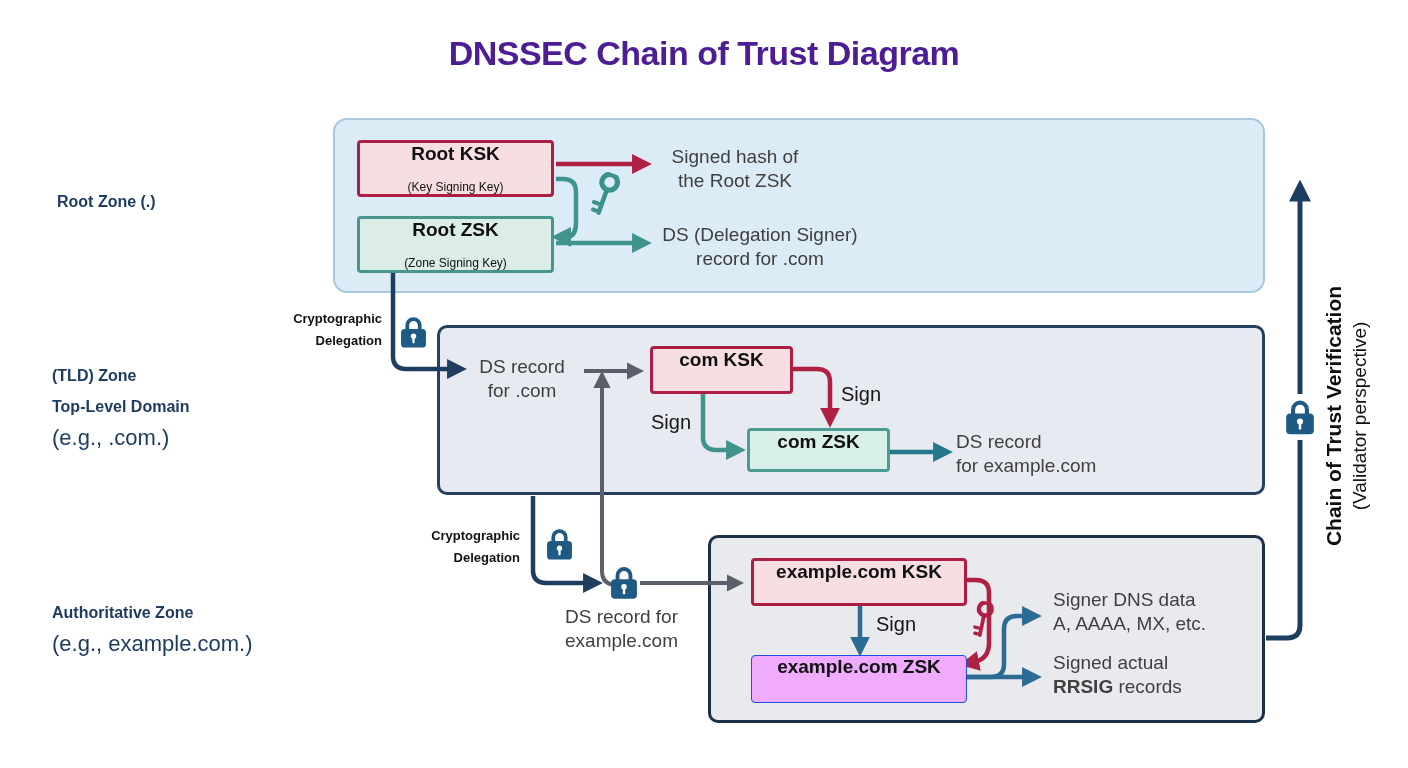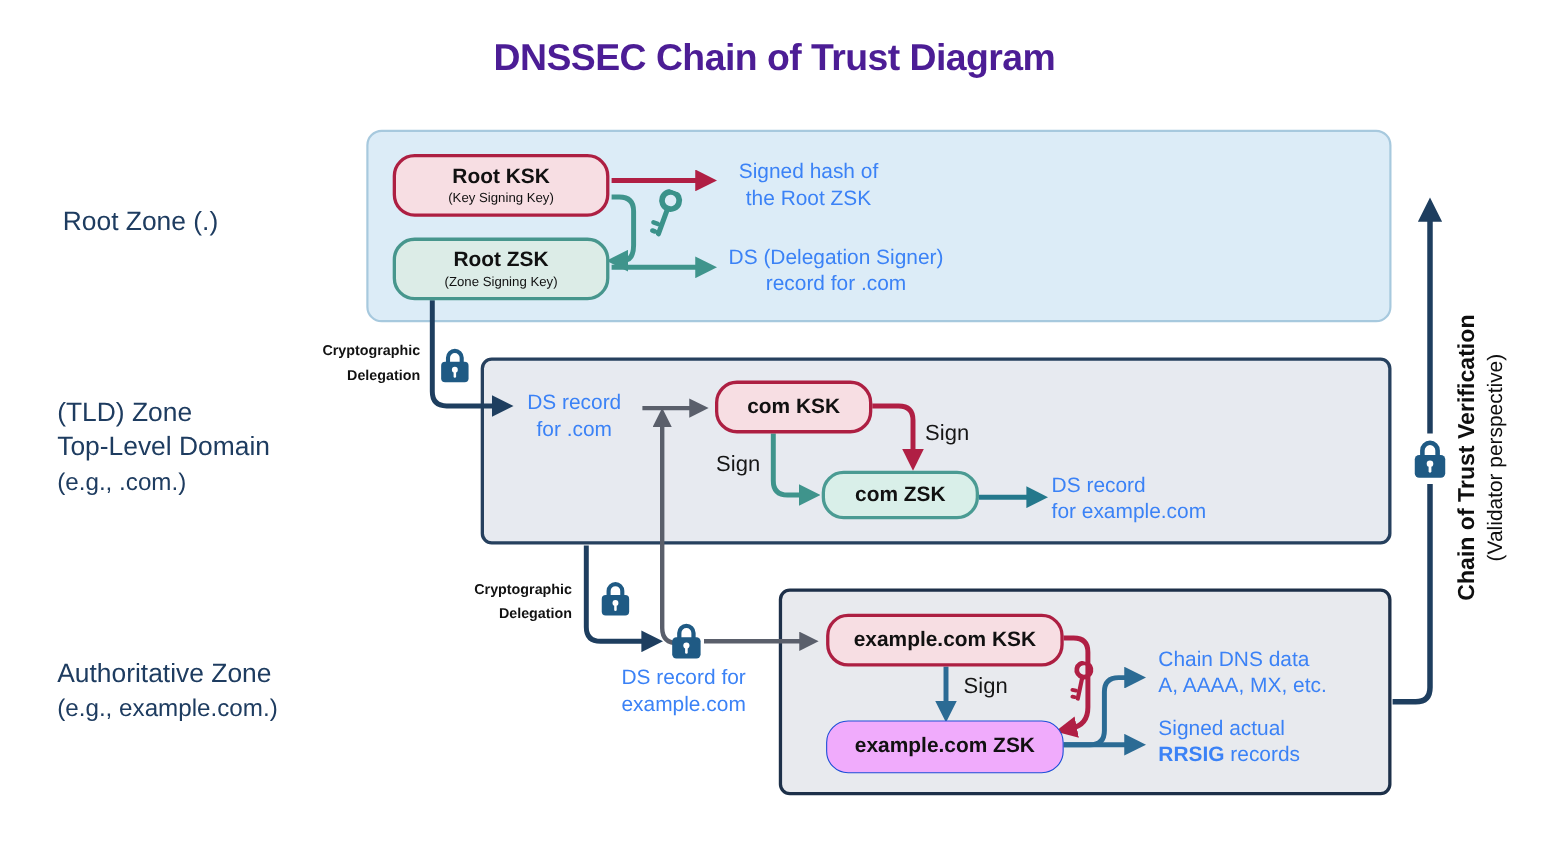--- a/index.html
+++ b/index.html
@@ -7,36 +7,36 @@
        font-family:"Liberation Sans", sans-serif;color:#1a1a1a;}
   
   .panel{position:absolute;border-radius:14px;box-sizing:border-box;}
   .panel-root{left:333px;top:118px;width:932px;height:175px;
               background:#dcecf7;border:2px solid #a7c9de;}
   .panel-tld{left:437px;top:325px;width:828px;height:170px;border-radius:10px;
              background:#e7eaf0;border:3px solid #264property05e;border:3px solid #26405e;}
   .panel-auth{left:708px;top:535px;width:557px;height:188px;border-radius:10px;
               background:#e8eaee;border:3px solid #1d3049;}
   
-  .keybox{position:absolute;border-radius:20px;box-sizing:border-box;z-index:4;
-          display:flex;flex-direction:column;align-items:center;justify-content:center;
+  .keybox{position:absolute;border-radius:4px;box-sizing:border-box;z-index:4;
+          display:flex;flex-direction:column;align-items:center;justify-content:space-between;
           text-align:center;line-height:1.18;}
   .kb-title{font-weight:bold;font-size:19px;color:#111;}
   .kb-sub{font-size:12px;color:#111;}
   .box-ksk{background:#f7dee3;border:3px solid #ad1f42;}
   .box-zsk-teal{background:#dcece7;border:3px solid #47968d;}
   .box-zsk-mint{background:#d9efe9;border:3px solid #4a9b93;}
   .box-zsk-steel{background:#f0abfc;border:1px solid #1d4ed8;}
   
   .title{position:absolute;left:0;top:34px;width:100%;text-align:center;
          font-size:34px;font-weight:bold;color:#4c1d95;letter-spacing:-0.5px;z-index:4;}
   .zone-label{position:absolute;color:#1e3c60;z-index:4;line-height:31px;}
-  .zl-bold{font-size:24px;font-weight:normal;}
+  .zl-bold{font-size:16px;font-weight:bold;}
   .zl-reg{font-size:22px;font-weight:normal;}
-  .ann{position:absolute;font-size:19px;line-height:24px;color:#3b82f6;z-index:4;}
+  .ann{position:absolute;font-size:19px;line-height:24px;color:#404040;z-index:4;}
   .ann-c{text-align:center;}
   .crypto{position:absolute;font-size:13px;line-height:22px;font-weight:bold;
           color:#121212;text-align:right;z-index:4;}
   .sign{position:absolute;font-size:20px;color:#161616;z-index:4;}
   .chain-text{position:absolute;left:1158px;top:388px;width:380px;height:56px;
               transform:rotate(-90deg);transform-origin:190px 28px;
               text-align:center;z-index:4;color:#0f0f0f;}
   .chain-l1{font-size:21px;font-weight:bold;line-height:27px;}
   .chain-l2{font-size:19px;line-height:25px;}
   
@@ -115,21 +115,21 @@
   <div>for example.com</div>
 </div>
 
 <div class="ann" style="left:565px;top:605px;">
   <div>DS record for</div>
   <div>example.com</div>
 </div>
 
 <div class="sign" style="left:876px;top:613px;">Sign</div>
 <div class="ann" style="left:1053px;top:588px;">
-  <div>Chain DNS data</div>
+  <div>Signer DNS data</div>
   <div>A, AAAA, MX, etc.</div>
 </div>
 <div class="ann" style="left:1053px;top:651px;">
   <div>Signed actual</div>
   <div><b>RRSIG</b><span> records</span></div>
 </div>
 
 <div class="chain-text">
   <div class="chain-l1">Chain of Trust Verification</div>
   <div class="chain-l2">(Validator perspective)</div>

